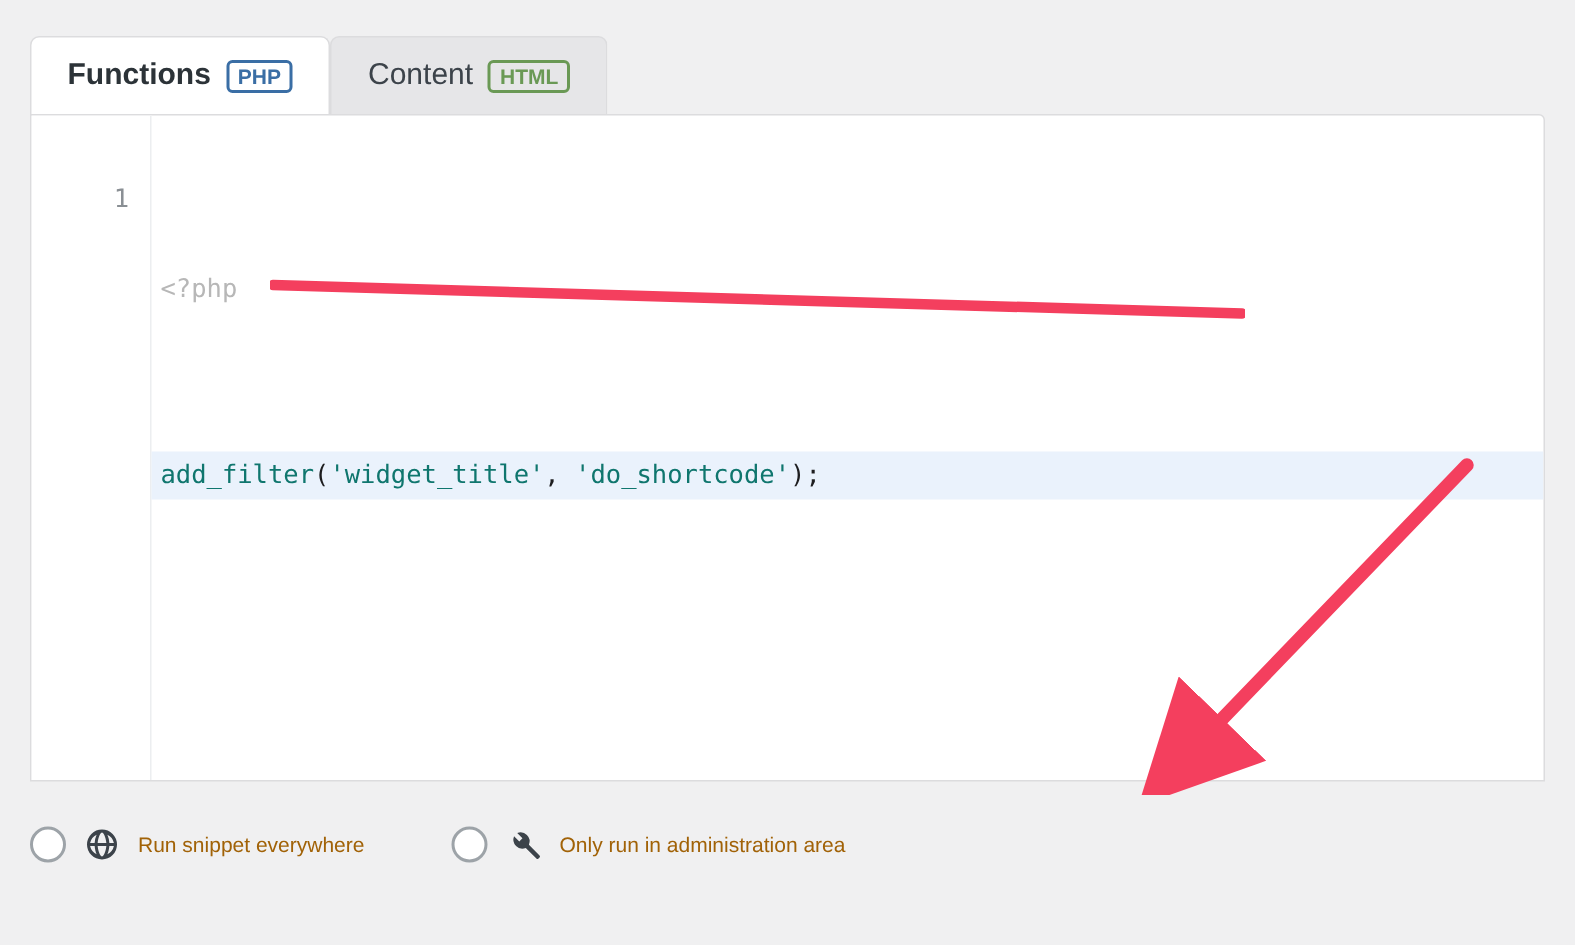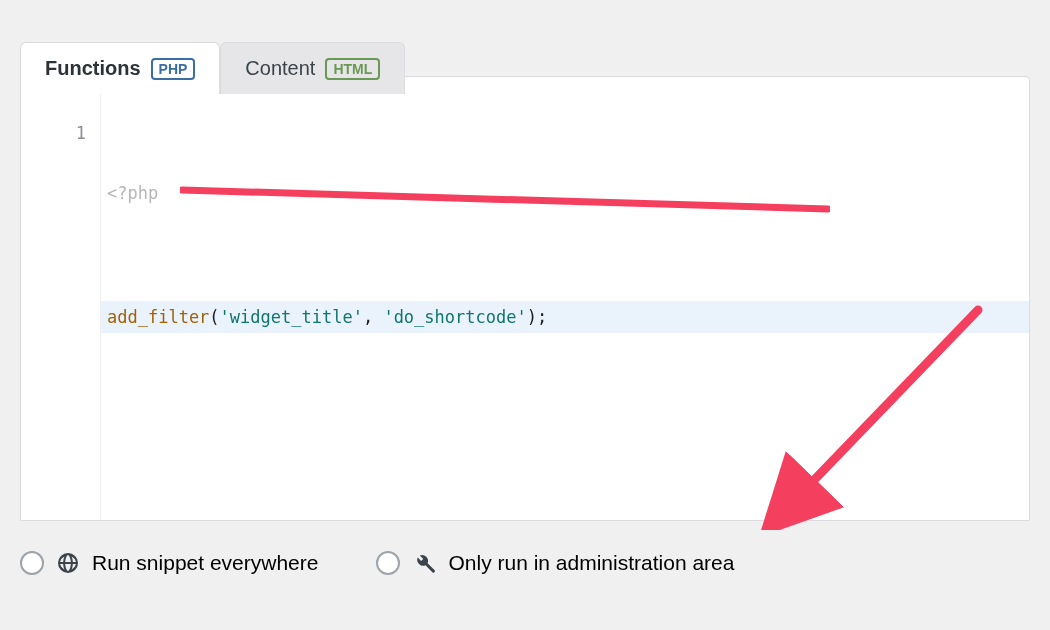--- a/index.html
+++ b/index.html
@@ -25,21 +25,21 @@
     padding: 14px 24px;
     border: 1px solid #dcdcde;
     border-bottom: none;
     border-radius: 6px 6px 0 0;
     font-size: 20px;
     font-weight: 700;
     color: #2c3338;
     cursor: pointer;
     background: #e6e6e8;
     position: relative;
-    top: 18px;
+    top: 0;
   }
   .tab.active {
     background: #fff;
     border-color: #dcdcde;
     z-index: 2;
   }
   .tab:not(.active) {
     color: #3c434a;
     font-weight: 500;
   }
@@ -78,36 +78,36 @@
     flex: 1;
     font-family: "SFMono-Regular", Menlo, Consolas, monospace;
     font-size: 17px;
     line-height: 32px;
     padding-top: 8px;
     white-space: pre;
   }
   .code-line { height: 32px; padding-left: 6px; margin-top: 28px; }
   .code-line.active-line { background: #eaf2fc; }
   .tok-open { color: #b7b7b7; }
-  .tok-fn { color: #a16207; }
+  .tok-fn { color: #0f766e; }
   .tok-str { color: #0f766e; }
   .tok-punc { color: #1d1d1f; }
 
   .footer {
     display: flex;
     align-items: center;
     padding: 30px 0 0 0;
     gap: 58px;
   }
   .opt {
     display: flex;
     align-items: center;
     gap: 12px;
-    font-size: 21px;
-    color: #000000;
+    font-size: 14px;
+    color: #a16207;
     cursor: pointer;
   }
   .radio {
     width: 24px; height: 24px;
     border: 2px solid #9da3a8;
     border-radius: 50%;
     display: inline-flex;
     align-items: center; justify-content: center;
     background: #fff;
   }

